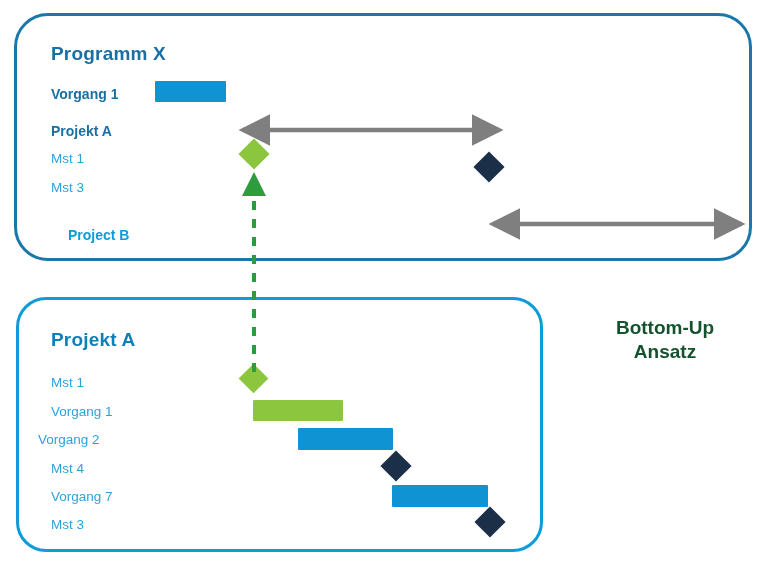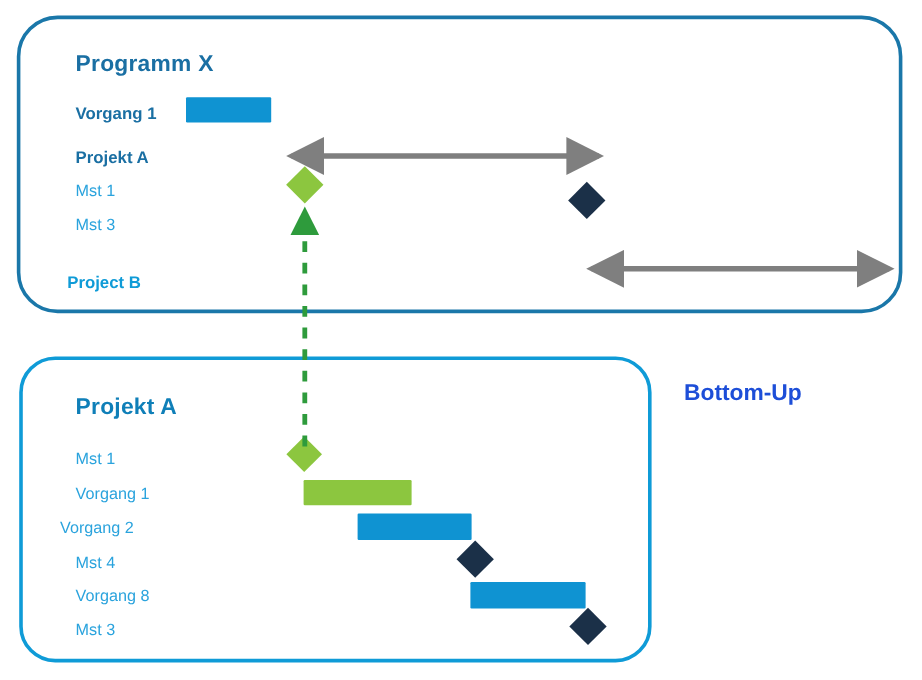--- a/index.html
+++ b/index.html
@@ -47,21 +47,20 @@
     border-width: 3px;
     border-color: #0f9bd7;
     border-radius: 30px;
   }
 
   
   .label {
     position: absolute;
     white-space: nowrap;
     line-height: 1;
-    margin-left: 12px;
   }
   .title-dark {
     color: #1a6fa3;
     font-size: 19px;
     font-weight: bold;
     letter-spacing: 0.2px;
   }
   .row-bold {
     color: #1a6fa3;
     font-size: 14px;
@@ -73,24 +72,24 @@
     font-weight: bold;
   }
   .row-plain {
     color: #2aa3dd;
     font-size: 13.5px;
     font-weight: normal;
     text-align: center;
   }
   .approach-note {
     position: absolute;
-    color: #1d4ed8;
+    color: #14532d;
     font-size: 19px;
     font-weight: bold;
-    text-align: left;
+    text-align: center;
     line-height: 1.28;
     width: 190px;
   }
 
   
   .bar {
     position: absolute;
     border-radius: 1px;
   }
   .bar-blue  { background: #0f93d2; }
@@ -126,46 +125,47 @@
   <div class="bar bar-blue" style="left:155px; top:81px; width:71px; height:21px;"></div>
 
   <div class="label row-bold" style="left:51px; top:124px;">Projekt A</div>
 
   <div class="label row-plain" style="left:51px; top:152px;">Mst 1</div>
   <div class="diamond dia-green" style="left:243px; top:143px; width:22px; height:22px;"></div>
 
   <div class="label row-plain" style="left:51px; top:181px;">Mst 3</div>
   <div class="diamond dia-navy" style="left:478px; top:156px; width:22px; height:22px;"></div>
 
-  <div class="label proj-bold" style="left:44px; top:228px;text-align:center;">Project B</div>
+  <div class="label proj-bold" style="left:68px; top:228px;text-align:center;">Project B</div>
 
   <div class="box" id="project-box"></div>
 
   <div class="label title-dark" style="left:51px; top:330px; color:#0f7fb8;">Projekt A</div>
 
   <div class="label row-plain" style="left:51px; top:376px;">Mst 1</div>
   <div class="diamond dia-green" style="left:243px; top:368px; width:21px; height:21px;"></div>
 
   <div class="label row-plain" style="left:51px; top:405px;">Vorgang 1</div>
   <div class="bar bar-green" style="left:253px; top:400px; width:90px; height:21px;"></div>
 
   <div class="label row-plain" style="left:38px; top:433px;">Vorgang 2</div>
   <div class="bar bar-blue" style="left:298px; top:428px; width:95px; height:22px;"></div>
 
   <div class="label row-plain" style="left:51px; top:462px;">Mst 4</div>
   <div class="diamond dia-navy" style="left:385px; top:455px; width:22px; height:22px;"></div>
 
-  <div class="label row-plain" style="left:51px; top:490px;">Vorgang 8</div>
+  <div class="label row-plain" style="left:51px; top:490px;">Vorgang 7</div>
   <div class="bar bar-blue" style="left:392px; top:485px; width:96px; height:22px;"></div>
 
   <div class="label row-plain" style="left:51px; top:518px;">Mst 3</div>
   <div class="diamond dia-navy" style="left:479px; top:511px; width:22px; height:22px;"></div>
 
   <div class="approach-note" style="left:570px; top:316px;">
     <div>Bottom-Up</div>
+    <div>Ansatz</div>
   </div>
 
   <svg id="overlay" viewBox="0 0 768 567">
     <defs>
       <marker id="grey-arrow-right" markerWidth="7" markerHeight="7" refX="6" refY="3.5" orient="auto" markerUnits="strokeWidth">
         <path d="M0,0 L7,3.5 L0,7 z" fill="#7f7f7f"></path>
       </marker>
       <marker id="grey-arrow-left" markerWidth="7" markerHeight="7" refX="6" refY="3.5" orient="auto-start-reverse" markerUnits="strokeWidth">
         <path d="M0,0 L7,3.5 L0,7 z" fill="#7f7f7f"></path>
       </marker>

